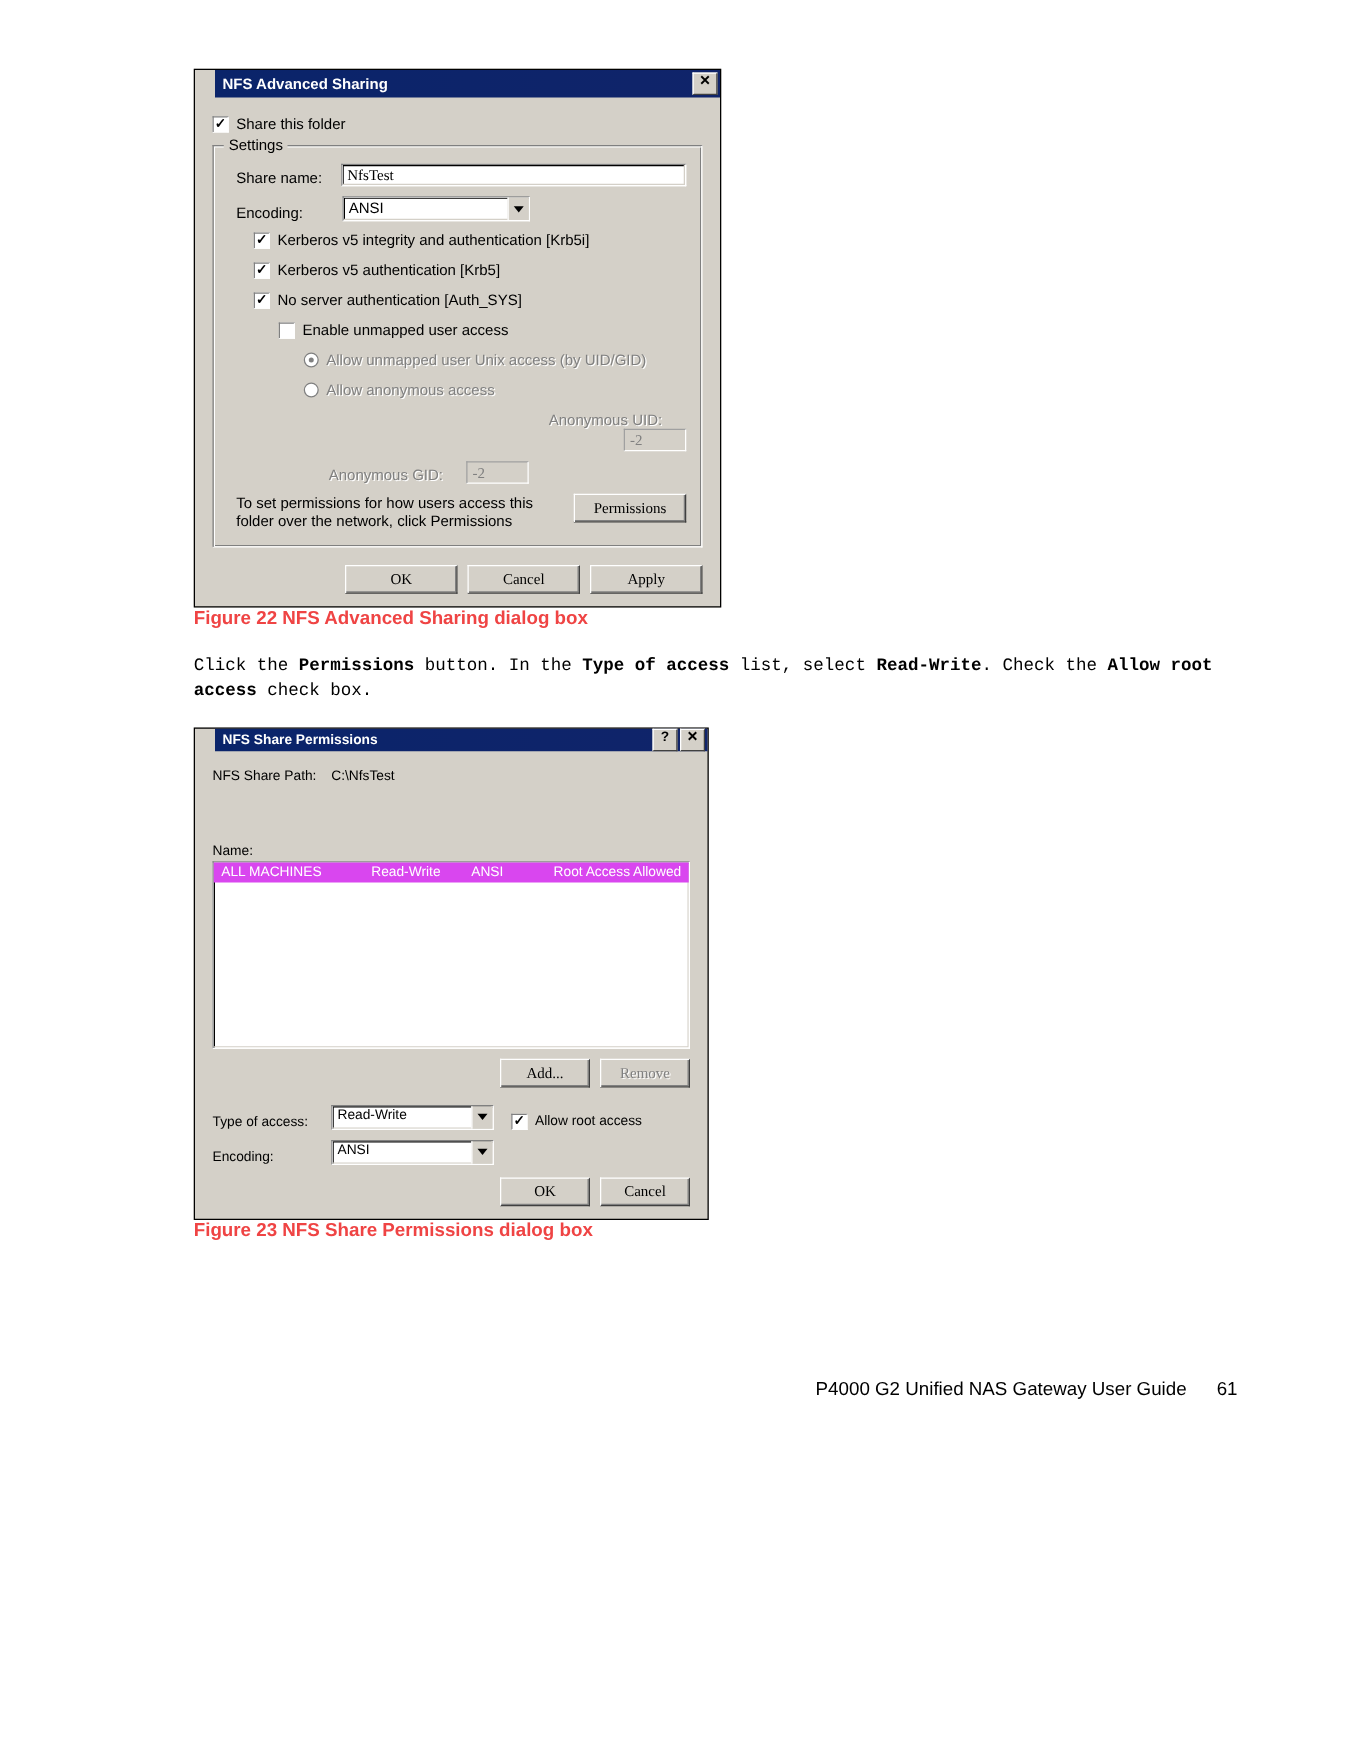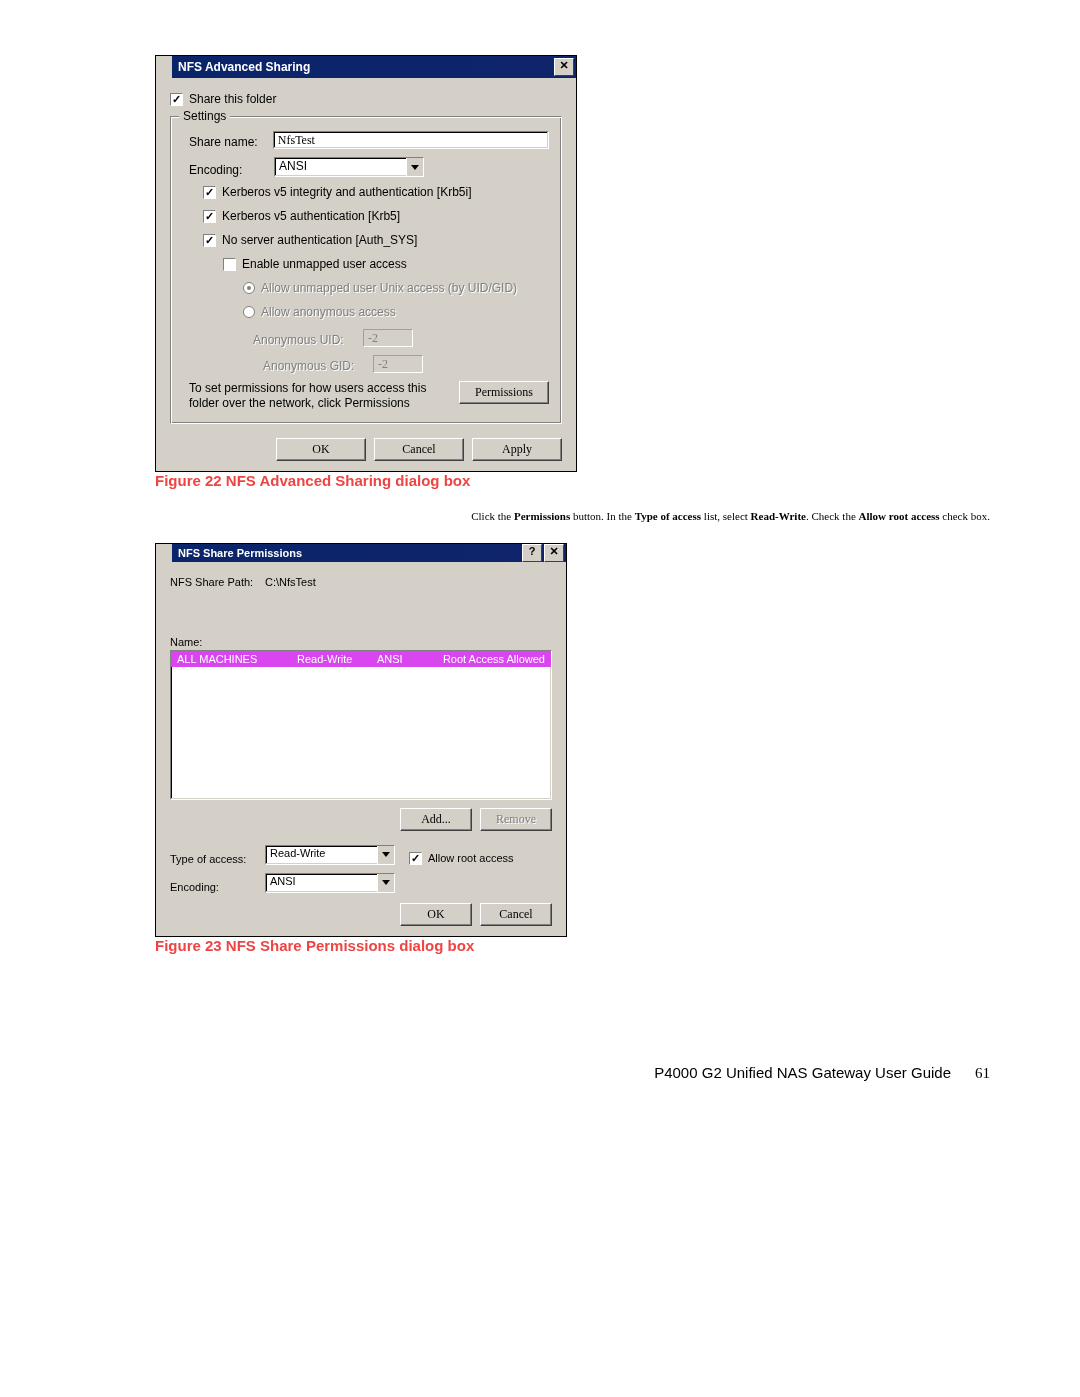--- a/index.html
+++ b/index.html
@@ -121,25 +121,24 @@
 
   
   .figcap{
     color:#ef4444;
     font-weight:bold;
     font-family: Arial, sans-serif;
     font-size:15px;
     margin-bottom:20px;
   }
   .bodytext{
-    font-family: Liberation Serif, serif;
-    font-size:11px;
+    font-family: Liberation Mono, monospace;
+    font-size:14px;
     line-height:1.45;
     margin-bottom:18px;
-    text-align:right;
   }
 
   
   .list-box{
     border:1px solid #808080;
     border-right-color:#fff; border-bottom-color:#fff;
     box-shadow: inset -1px -1px 0 #d4d0c8, inset 1px 1px 0 #000;
     background:#fff;
     height:150px;
     box-sizing:border-box;
@@ -153,21 +152,21 @@
   }
   .list-row span{ white-space:nowrap; }
 
   
   .page-footer{
     display:flex; justify-content:flex-end; align-items:baseline;
     gap:24px;
     margin-top:110px;
     font-family: Arial, sans-serif; font-size:15px;
   }
-  .page-num{ font-size:15px;font-family:Liberation Serif, serif; }
+  .page-num{ font-size:15px; }
 </style>
 </head>
 <body>
 
 <div class="page">
 
   <div class="dlg" style="width:420px;">
     <div class="dlg-titlebar">
       <span class="title">NFS Advanced Sharing</span>
       <div class="title-btn">✕</div>
@@ -217,21 +216,21 @@
             </div>
             <div style="margin-left:20px;">
               <div class="chk-row">
                 <span class="win-radio selected"></span>
                 <span class="disabled-text">Allow unmapped user Unix access (by UID/GID)</span>
               </div>
               <div class="chk-row">
                 <span class="win-radio"></span>
                 <span class="disabled-text">Allow anonymous access</span>
               </div>
-              <div class="row" style="margin-left:10px;">
+              <div class="row" style="margin-left:24px;flex-direction:column;">
                 <span class="lbl disabled-text" style="width:110px;">Anonymous UID:</span>
                 <input class="win-input disabled" style="width: 50px;" disabled="" value="-2">
               </div>
               <div class="row" style="margin-left:20px;">
                 <span class="lbl disabled-text" style="width:110px;">Anonymous GID:</span>
                 <input class="win-input disabled" style="width: 50px;" disabled="" value="-2">
               </div>
             </div>
           </div>
         </div>

